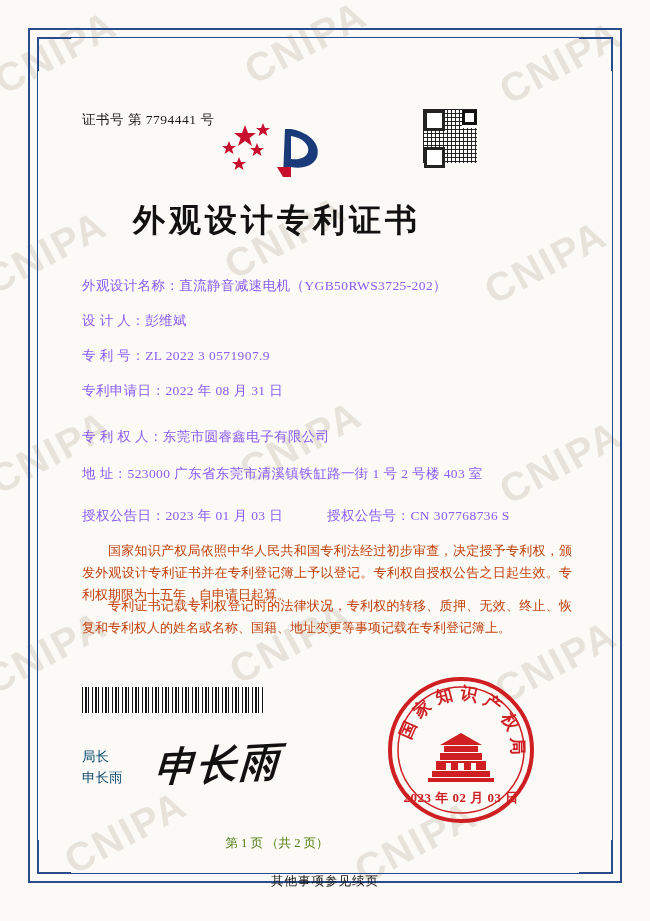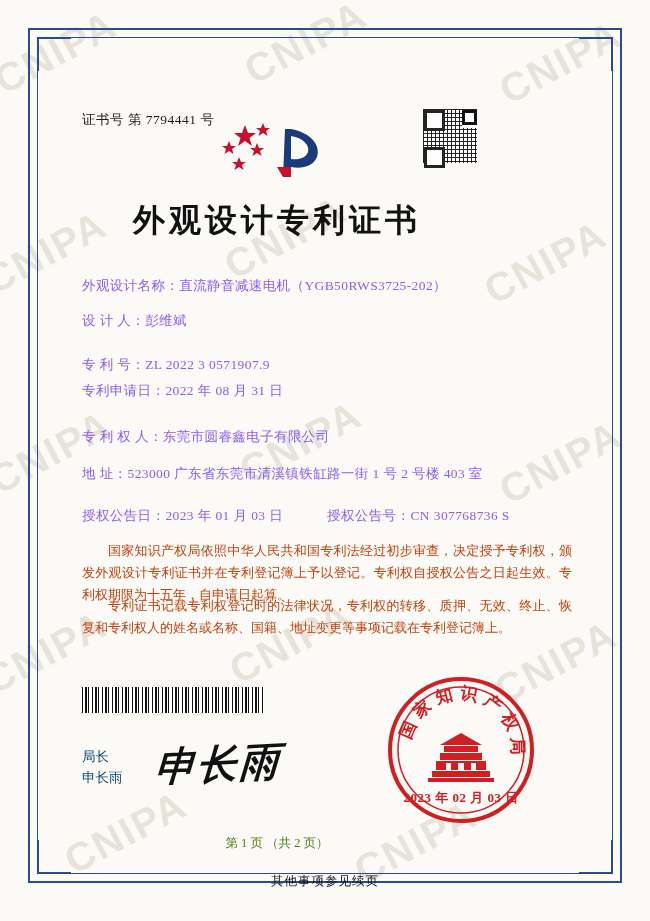--- a/index.html
+++ b/index.html
@@ -159,21 +159,21 @@
   .field {
     position: absolute;
     left: 45px;
     font-size: 13.5px;
     color: #8b5cf6;
     letter-spacing: 0.4px;
     white-space: nowrap;
   }
   .f1 { top: 240px; }
   .f2 { top: 275px; }
-  .f3 { top: 310px; margin-top: 9px; }
+  .f3 { top: 310px; }
   .f4 { top: 345px; }
   .f5 { top: 391px; }
   .f6 { top: 428px; }
   .f7 { top: 470px; }
   .f7b { left: 290px; top: 470px; }
 
   .para {
     position: absolute;
     left: 45px;
     width: 490px;

